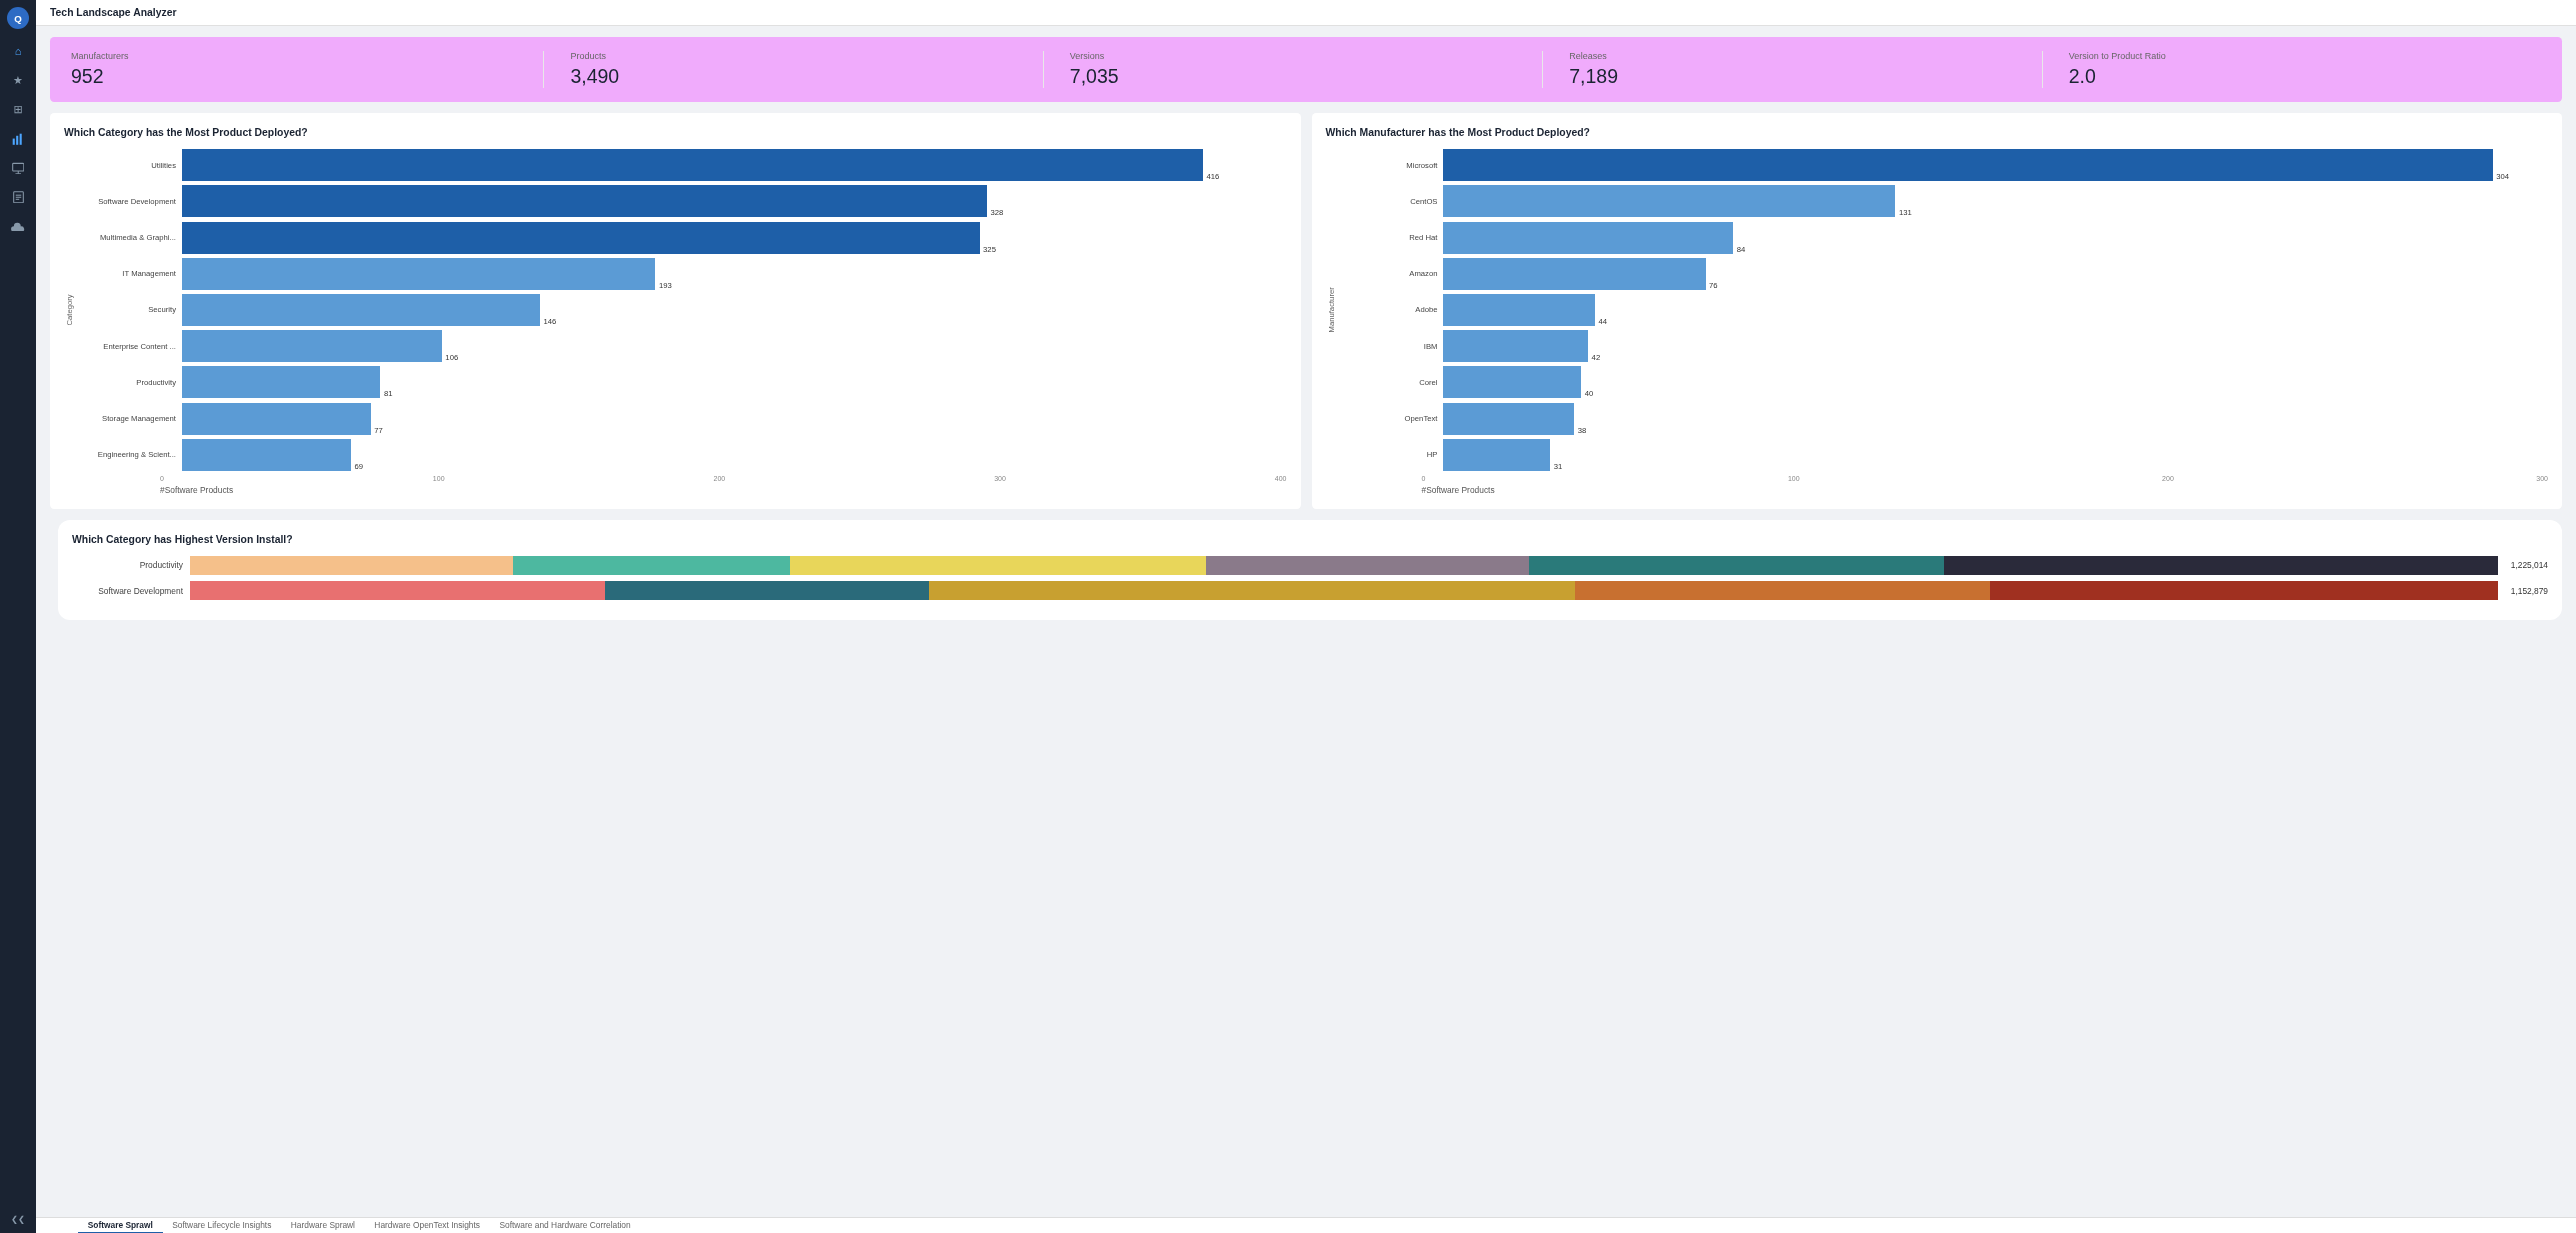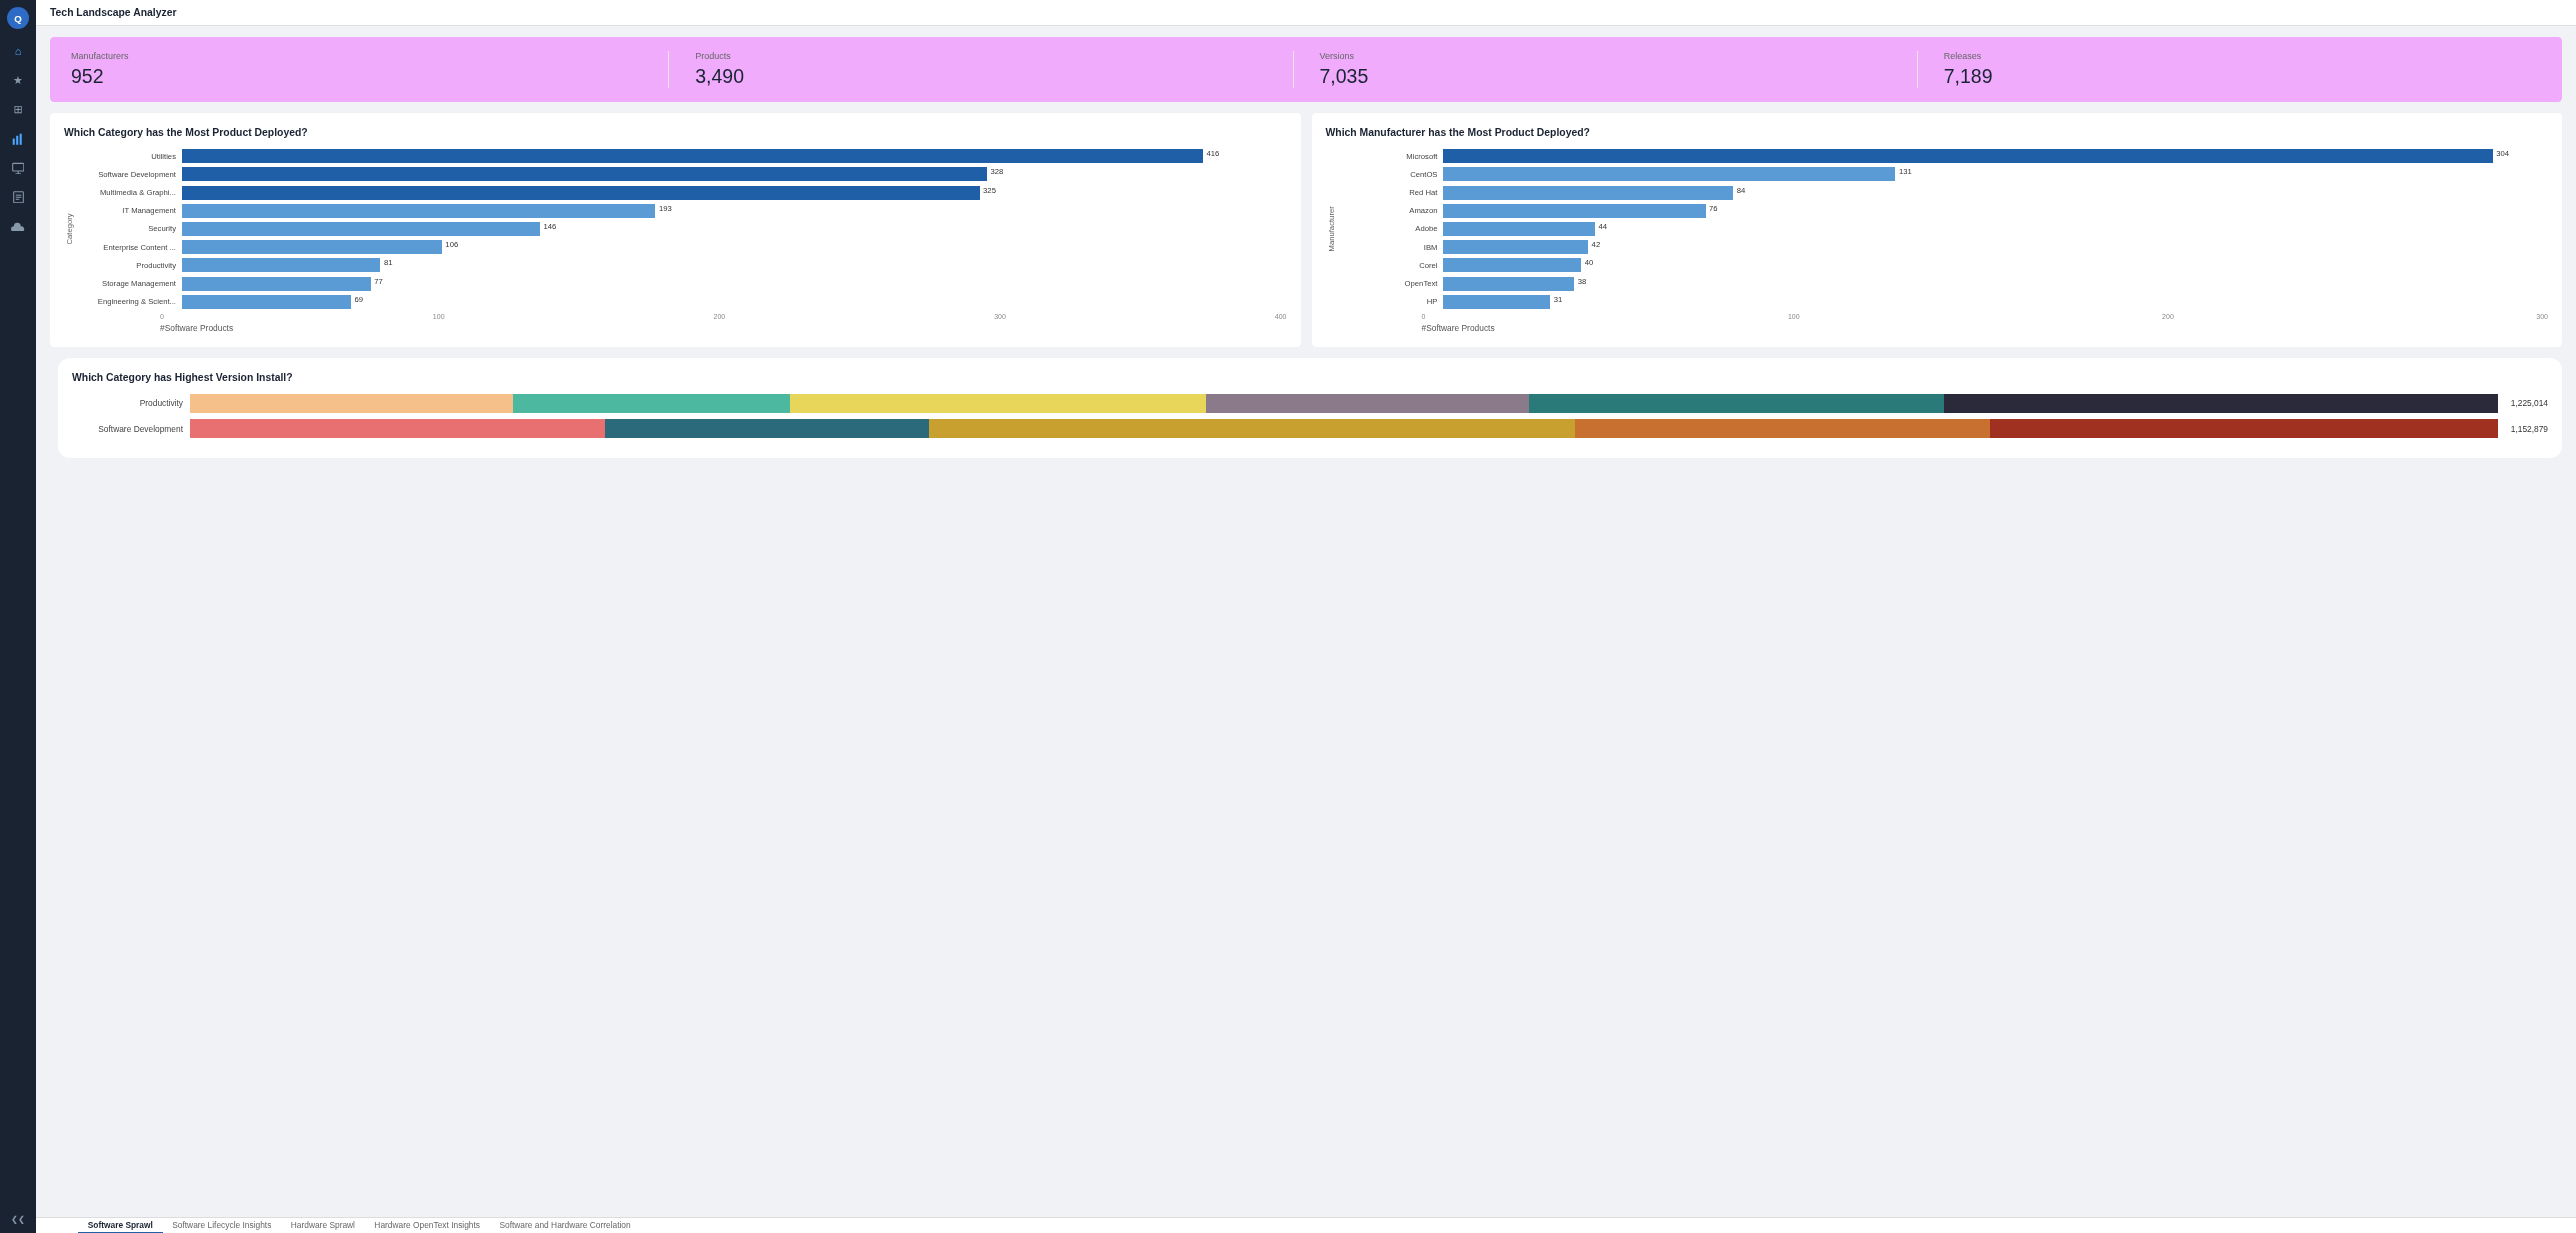--- a/index.html
+++ b/index.html
@@ -152,25 +152,25 @@
     }
     .bar-label {
       font-size: 7.7px;
       color: #444;
       text-align: right;
       width: 90px;
       flex-shrink: 0;
     }
     .bar-track {
       flex: 1;
-      height: 14px;
+      height: 32px;
       background: transparent;
       position: relative;
       display: flex;
-      align-items: flex-start;
+      align-items: flex-end;
     }
     .bar-fill {
       height: 100%;
       border-radius: 0;
     }
     .bar-fill.dark-blue { background: #1e5fa8; }
     .bar-fill.light-blue { background: #5b9bd5; }
     .bar-value {
       font-size: 7.7px;
       color: #333;
@@ -319,20 +319,24 @@
         <span class="kpi-label">Products</span>
         <span class="kpi-value">3,490</span>
       </div>
       <div class="kpi-item">
         <span class="kpi-label">Versions</span>
         <span class="kpi-value">7,035</span>
       </div>
       <div class="kpi-item">
         <span class="kpi-label">Releases</span>
         <span class="kpi-value">7,189</span>
+      </div>
+      <div class="kpi-item">
+        <span class="kpi-label">Version to Product Ratio</span>
+        <span class="kpi-value">2.0</span>
       </div>
     </div>
 
     <div class="charts-row">
 
       <div class="chart-card">
         <div class="chart-title">Which Category has the Most Product Deployed?</div>
         <div class="bar-chart-container">
           <div class="bar-chart-wrap">
             <div class="y-axis-label">Category</div>

